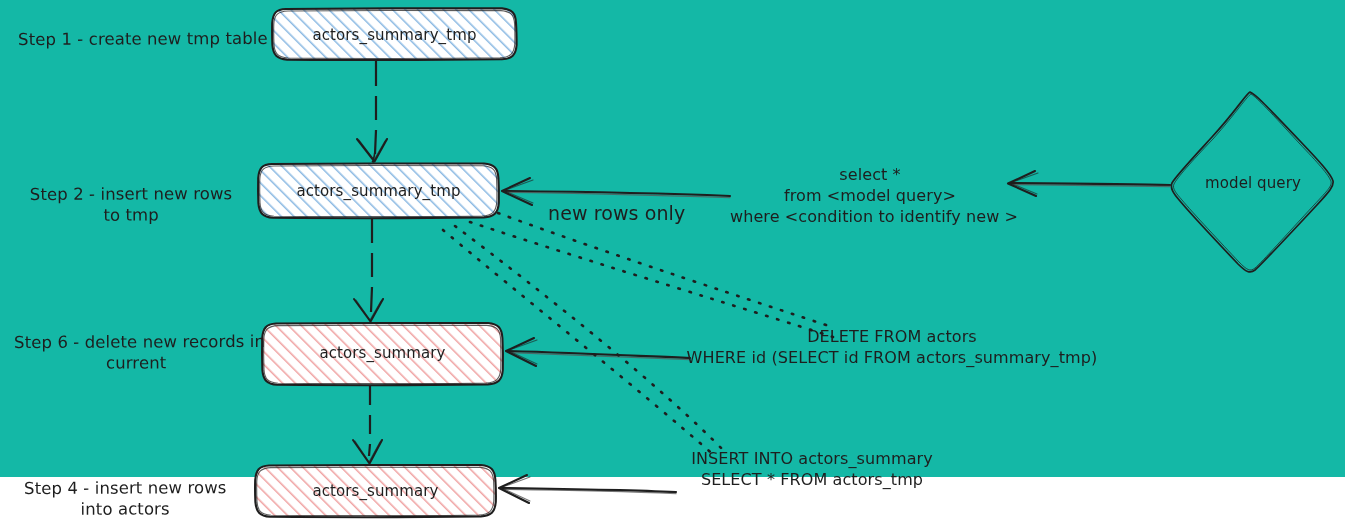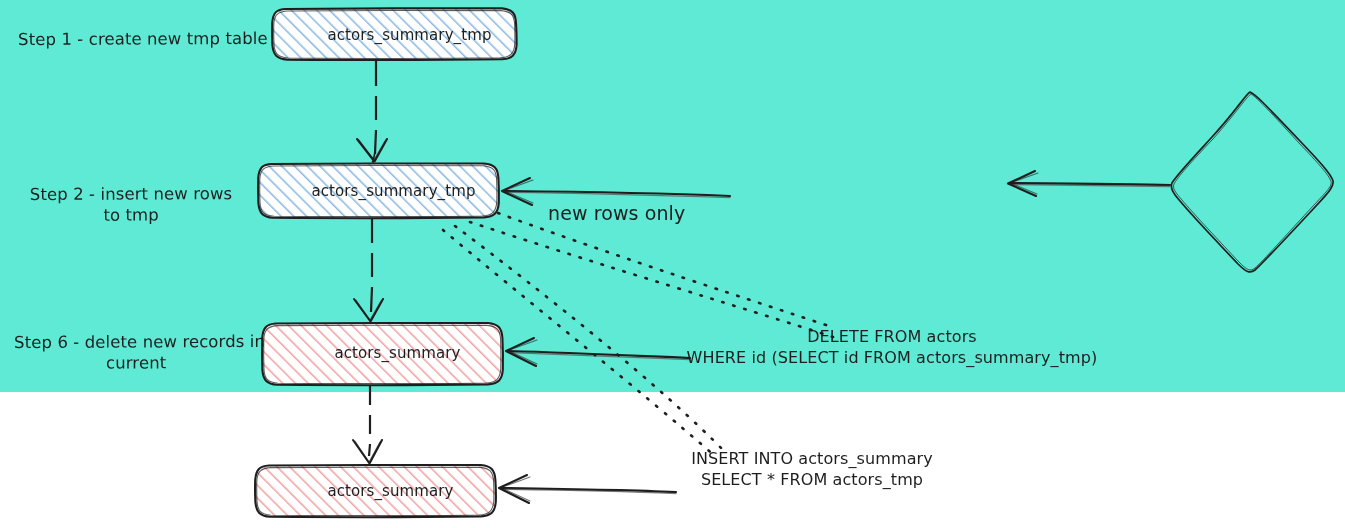--- a/index.html
+++ b/index.html
@@ -1,33 +1,33 @@
 <!DOCTYPE html>
 <html><head>
 <meta charset="utf-8">
 <style>
   html,body{margin:0;padding:0;background:#ffffff;}
   body{
     width:1345px;height:528px;overflow:hidden;
     font-family:"DejaVu Sans", sans-serif;
     color:#1e1e1e;
   }
-  #stage{position:relative;width:1345px;height:392px;background:#5eead4;}
+  #stage{position:relative;width:1345px;height:477px;background:#14b8a6;}
   svg#canvas{position:absolute;left:0;top:0;width:1345px;height:528px;}
 
   .lbl{
     position:absolute;
     font-family:"DejaVu Sans", sans-serif;
     color:#1e1e1e;
     white-space:pre;
     line-height:1.30;
     letter-spacing:.1px;
   }
   .step-label{font-size:16.5px;text-align:center;}
-  .node-label{font-size:15px;text-align:center;padding-left:15px;}
+  .node-label{font-size:15px;text-align:center;}
   .note{font-size:16px;text-align:center;}
   .small-note{font-size:19px;text-align:center;}
 
   
   .hand{transform:rotate(-0.25deg);transform-origin:left top;}
 </style>
 </head>
 <body>
 
 <div id="stage">
@@ -129,32 +129,38 @@
   </svg>
 
   <div class="lbl step-label hand" style="left:18px;top:29px;width:246px;">Step 1 - create new tmp table</div>
 
   <div class="lbl step-label hand" style="left:26px;top:173px;width:210px;margin-top:11px;">Step 2 - insert new rows
 to tmp</div>
 
   <div class="lbl step-label hand" style="left:14px;top:332px;width:244px;">Step 6 - delete new records in
 current</div>
 
+  <div class="lbl step-label hand" style="left:24px;top:478px;width:202px;">Step 4 - insert new rows
+into actors</div>
 
   <div class="lbl node-label" style="left:272px;top:26px;width:245px;">actors_summary_tmp</div>
 
   <div class="lbl node-label" style="left:258px;top:182px;width:241px;">actors_summary_tmp</div>
 
   <div class="lbl node-label" style="left:262px;top:344px;width:241px;">actors_summary</div>
 
   <div class="lbl node-label" style="left:255px;top:482px;width:241px;">actors_summary</div>
 
+  <div class="lbl node-label" style="left:1178px;top:174px;width:150px;">model query</div>
 
   <div class="lbl small-note" style="left:548px;top:201px;width:130px;">new rows only</div>
 
+  <div class="lbl note" style="left:730px;top:165px;width:280px;">select *
+from &lt;model query&gt;
+where &lt;condition to identify new &gt;</div>
 
   <div class="lbl note" style="left:684px;top:449px;width:256px;">INSERT INTO actors_summary
 SELECT * FROM actors_tmp</div>
 
   <div class="lbl note" style="left:686px;top:327px;width:412px;">DELETE FROM actors
 WHERE id (SELECT id FROM actors_summary_tmp)</div>
 
 </div>
 
 </body></html>

